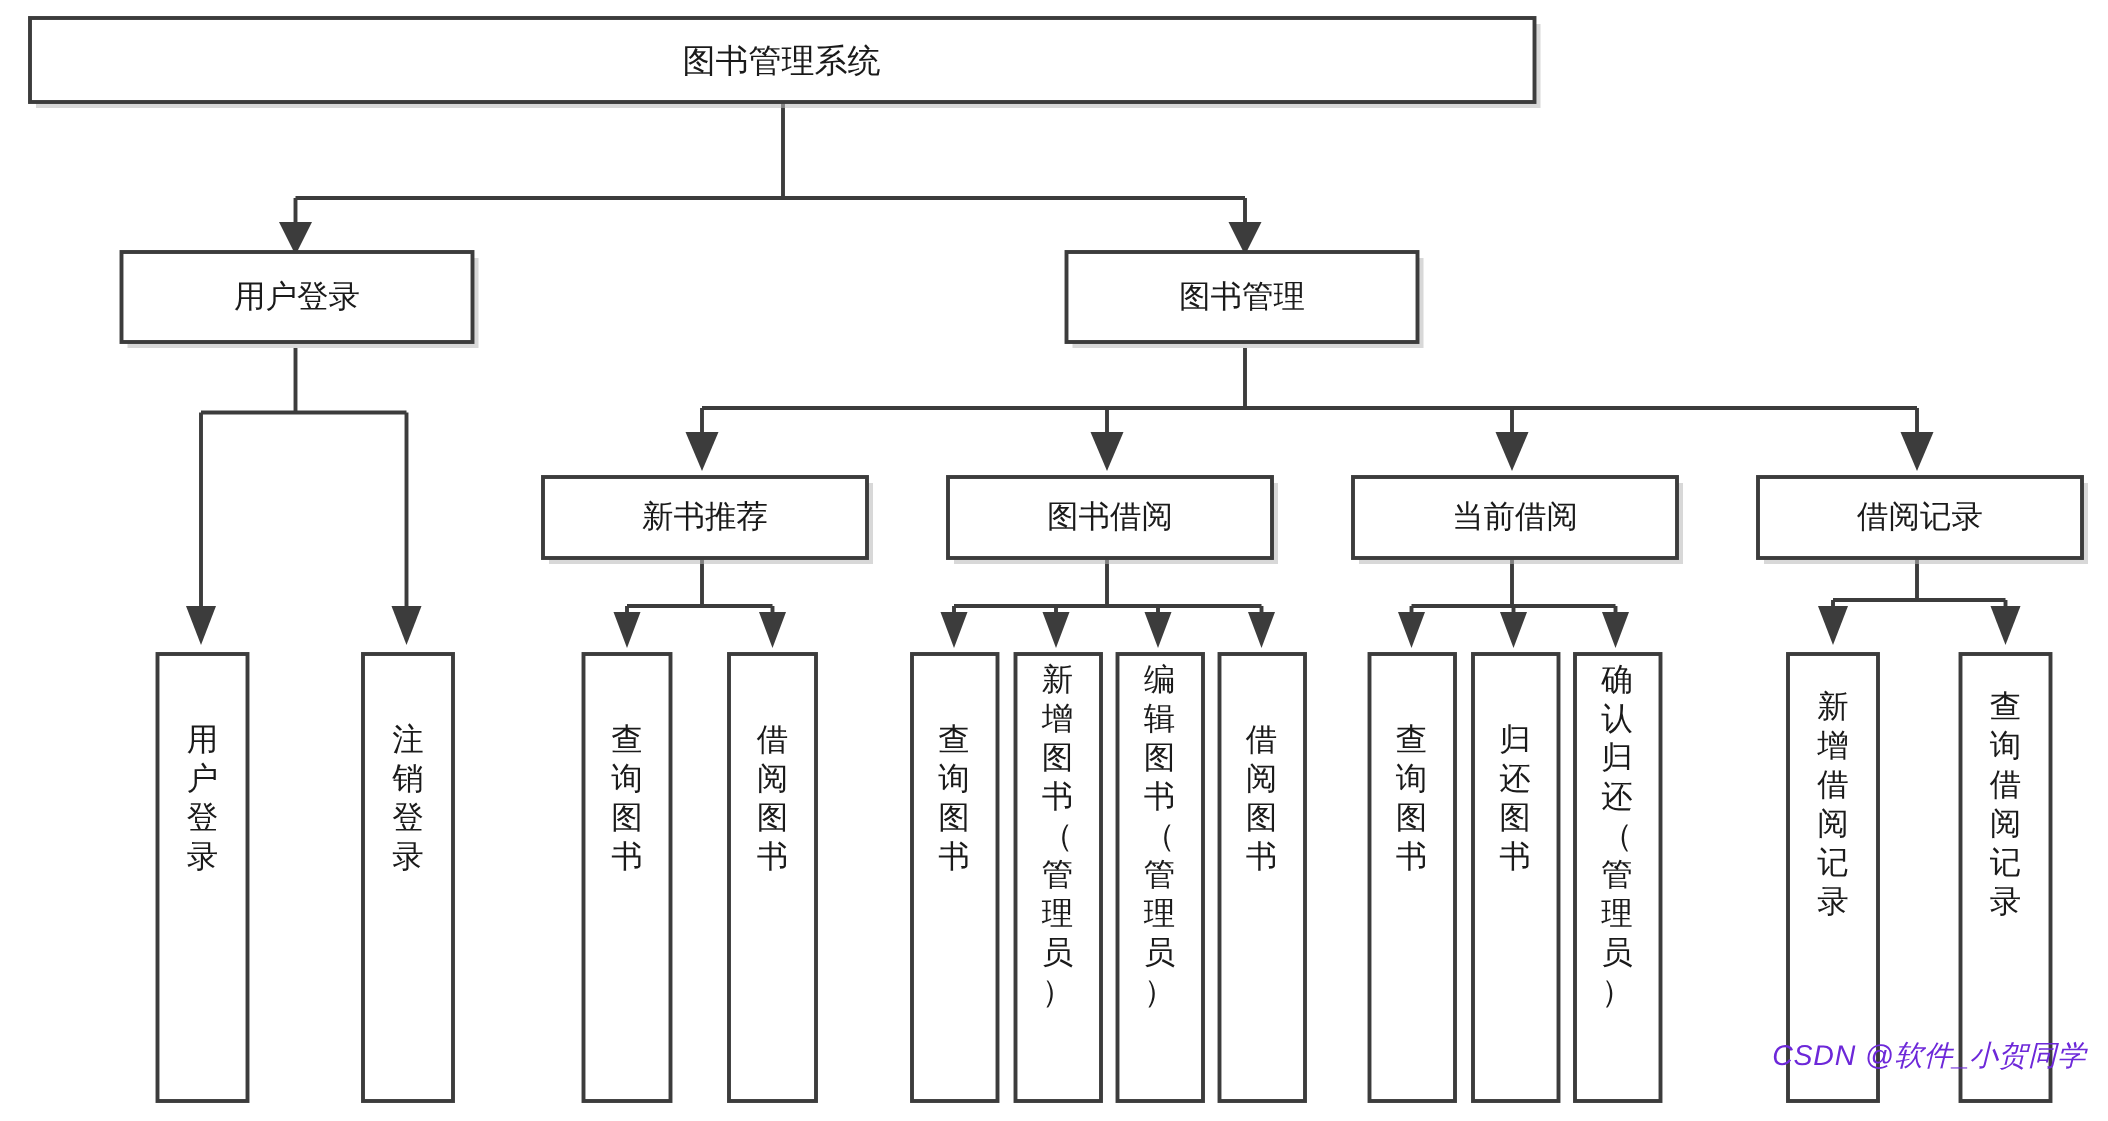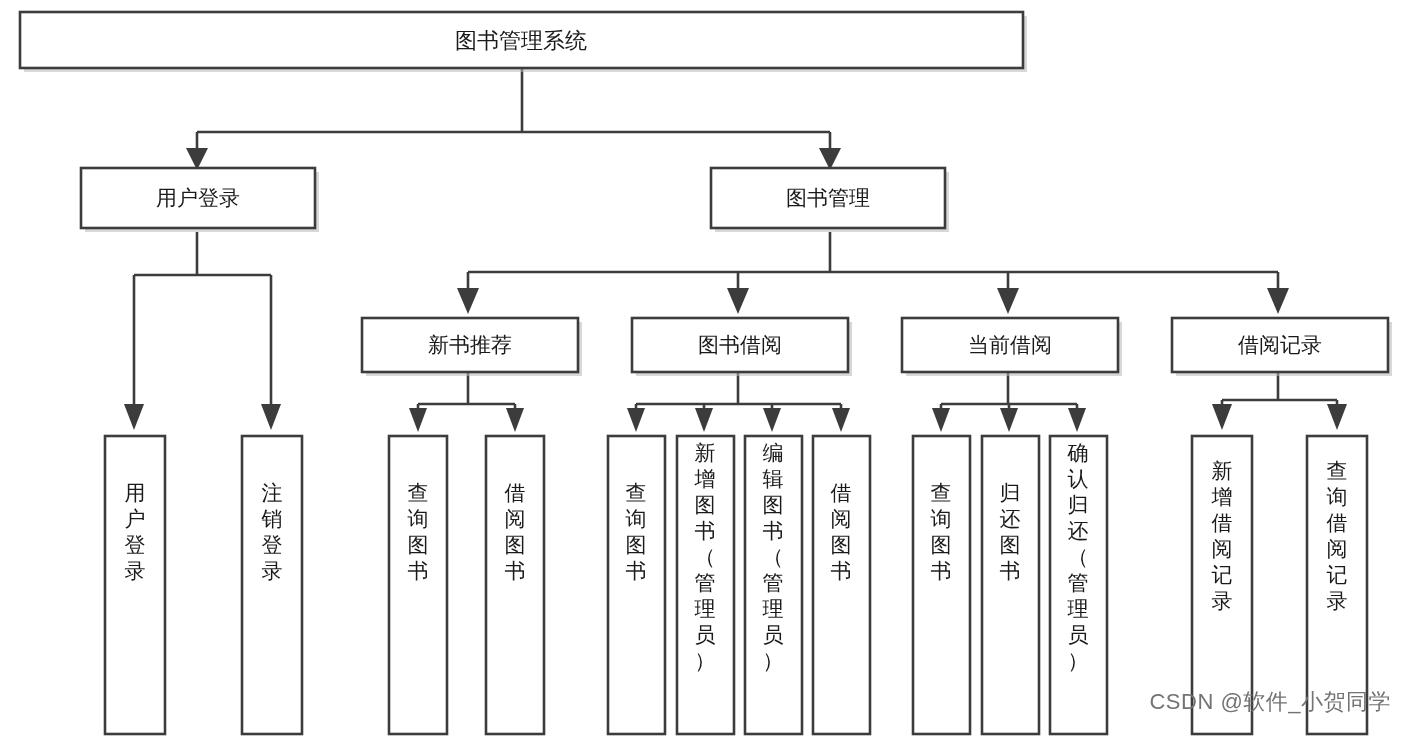--- a/index.html
+++ b/index.html
@@ -58,25 +58,26 @@
     fill: #1a1a1a;
     font-family: "Liberation Sans", "DejaVu Sans", sans-serif;
     font-size: 21px;
     text-anchor: middle;
   }
   .watermark-text {
     position: absolute;
     right: 14px;
     bottom: 6px;
     font-family: "Liberation Sans", "DejaVu Sans", sans-serif;
-    font-size: 22px;
-    color: #737373;
+    font-size: 19px;
+    color: #6d28d9;
     white-space: nowrap;
     letter-spacing: 0.5px;
     user-select: none;
+    font-style: italic;
   }
 </style>
 </head>
 <body>
 
 <div id="diagram-root">
 
   <svg id="flowchart" viewBox="0 0 1405 747" xmlns="http://www.w3.org/2000/svg">
 
     <g>

